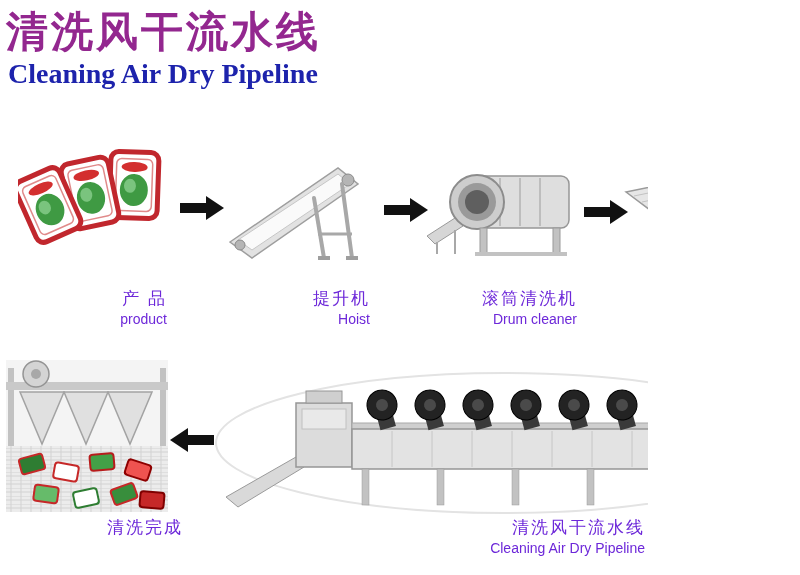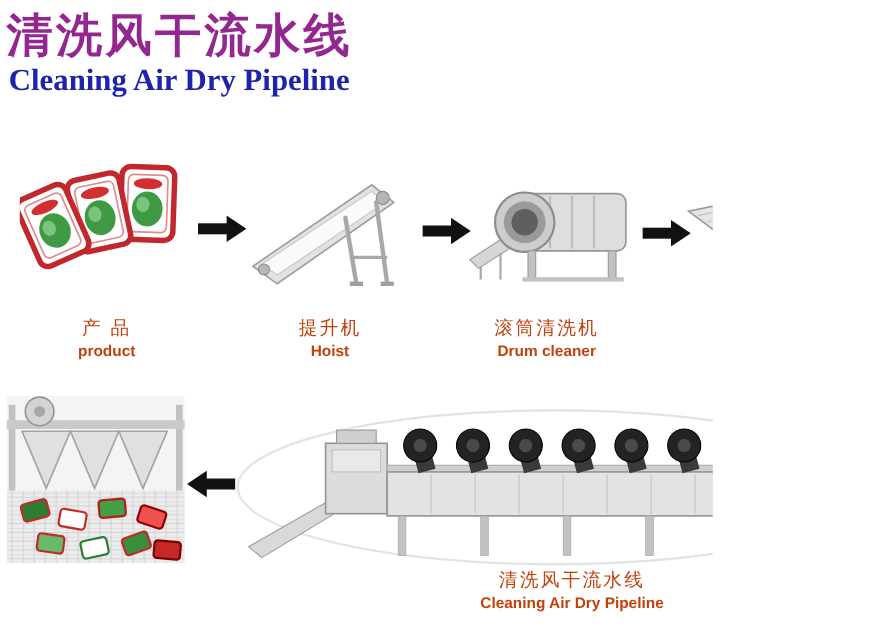--- a/index.html
+++ b/index.html
@@ -41,26 +41,26 @@
   .pipeline-img { left: 212px; top: 365px; width: 585px; height: 150px; }
 
   .arrow-1 { left: 180px; top: 196px; }
   .arrow-2 { left: 384px; top: 198px; }
   .arrow-3 { left: 584px; top: 200px; }
   .arrow-down { left: 700px; top: 330px; }
   .arrow-left { left: 170px; top: 428px; }
 
   .label {
     position: absolute;
-    text-align: center;
-    color: #c2410c;
+    text-align: right;
+    color: #6d28d9;
     line-height: 1.3;
   }
   .label .zh { font-size: 17px; letter-spacing: 2px; }
-  .label .en { font-size: 14px; font-weight: 700; letter-spacing: 0; }
+  .label .en { font-size: 14px; font-weight: 400; letter-spacing: 0; }
 
   .label-product   { left: 27px;  top: 288px; width: 140px; }
   .label-hoist     { left: 230px; top: 288px; width: 140px; }
   .label-drum      { left: 417px; top: 288px; width: 160px; }
   .label-sieve     { left: 627px; top: 288px; width: 170px; }
   .label-completed { left: 18px;  top: 517px; width: 165px; }
   .label-pipeline  { left: 395px; top: 517px; width: 250px; }
 </style>
 </head>
 <body>
@@ -269,19 +269,20 @@
       <circle cx="500" cy="75" r="24" fill="#c6c6c6" stroke="#8a8a8a" stroke-width="2"></circle>
       <circle cx="500" cy="75" r="16" fill="#8f8f8f"></circle>
       <circle cx="500" cy="75" r="10" fill="#565656"></circle>
       <rect x="502" y="100" width="6" height="32" fill="#c2c2c2"></rect>
       <rect x="560" y="100" width="6" height="32" fill="#c2c2c2"></rect>
       <rect x="498" y="130" width="72" height="4" fill="#c2c2c2"></rect>
     </svg>
   </div>
 
   <div class="label label-completed">
+    <div class="zh">清洗完成</div>
   </div>
   <div class="label label-pipeline">
     <div class="zh">清洗风干流水线</div>
     <div class="en">Cleaning Air Dry Pipeline</div>
   </div>
 
 </div>
 
 </body></html>

